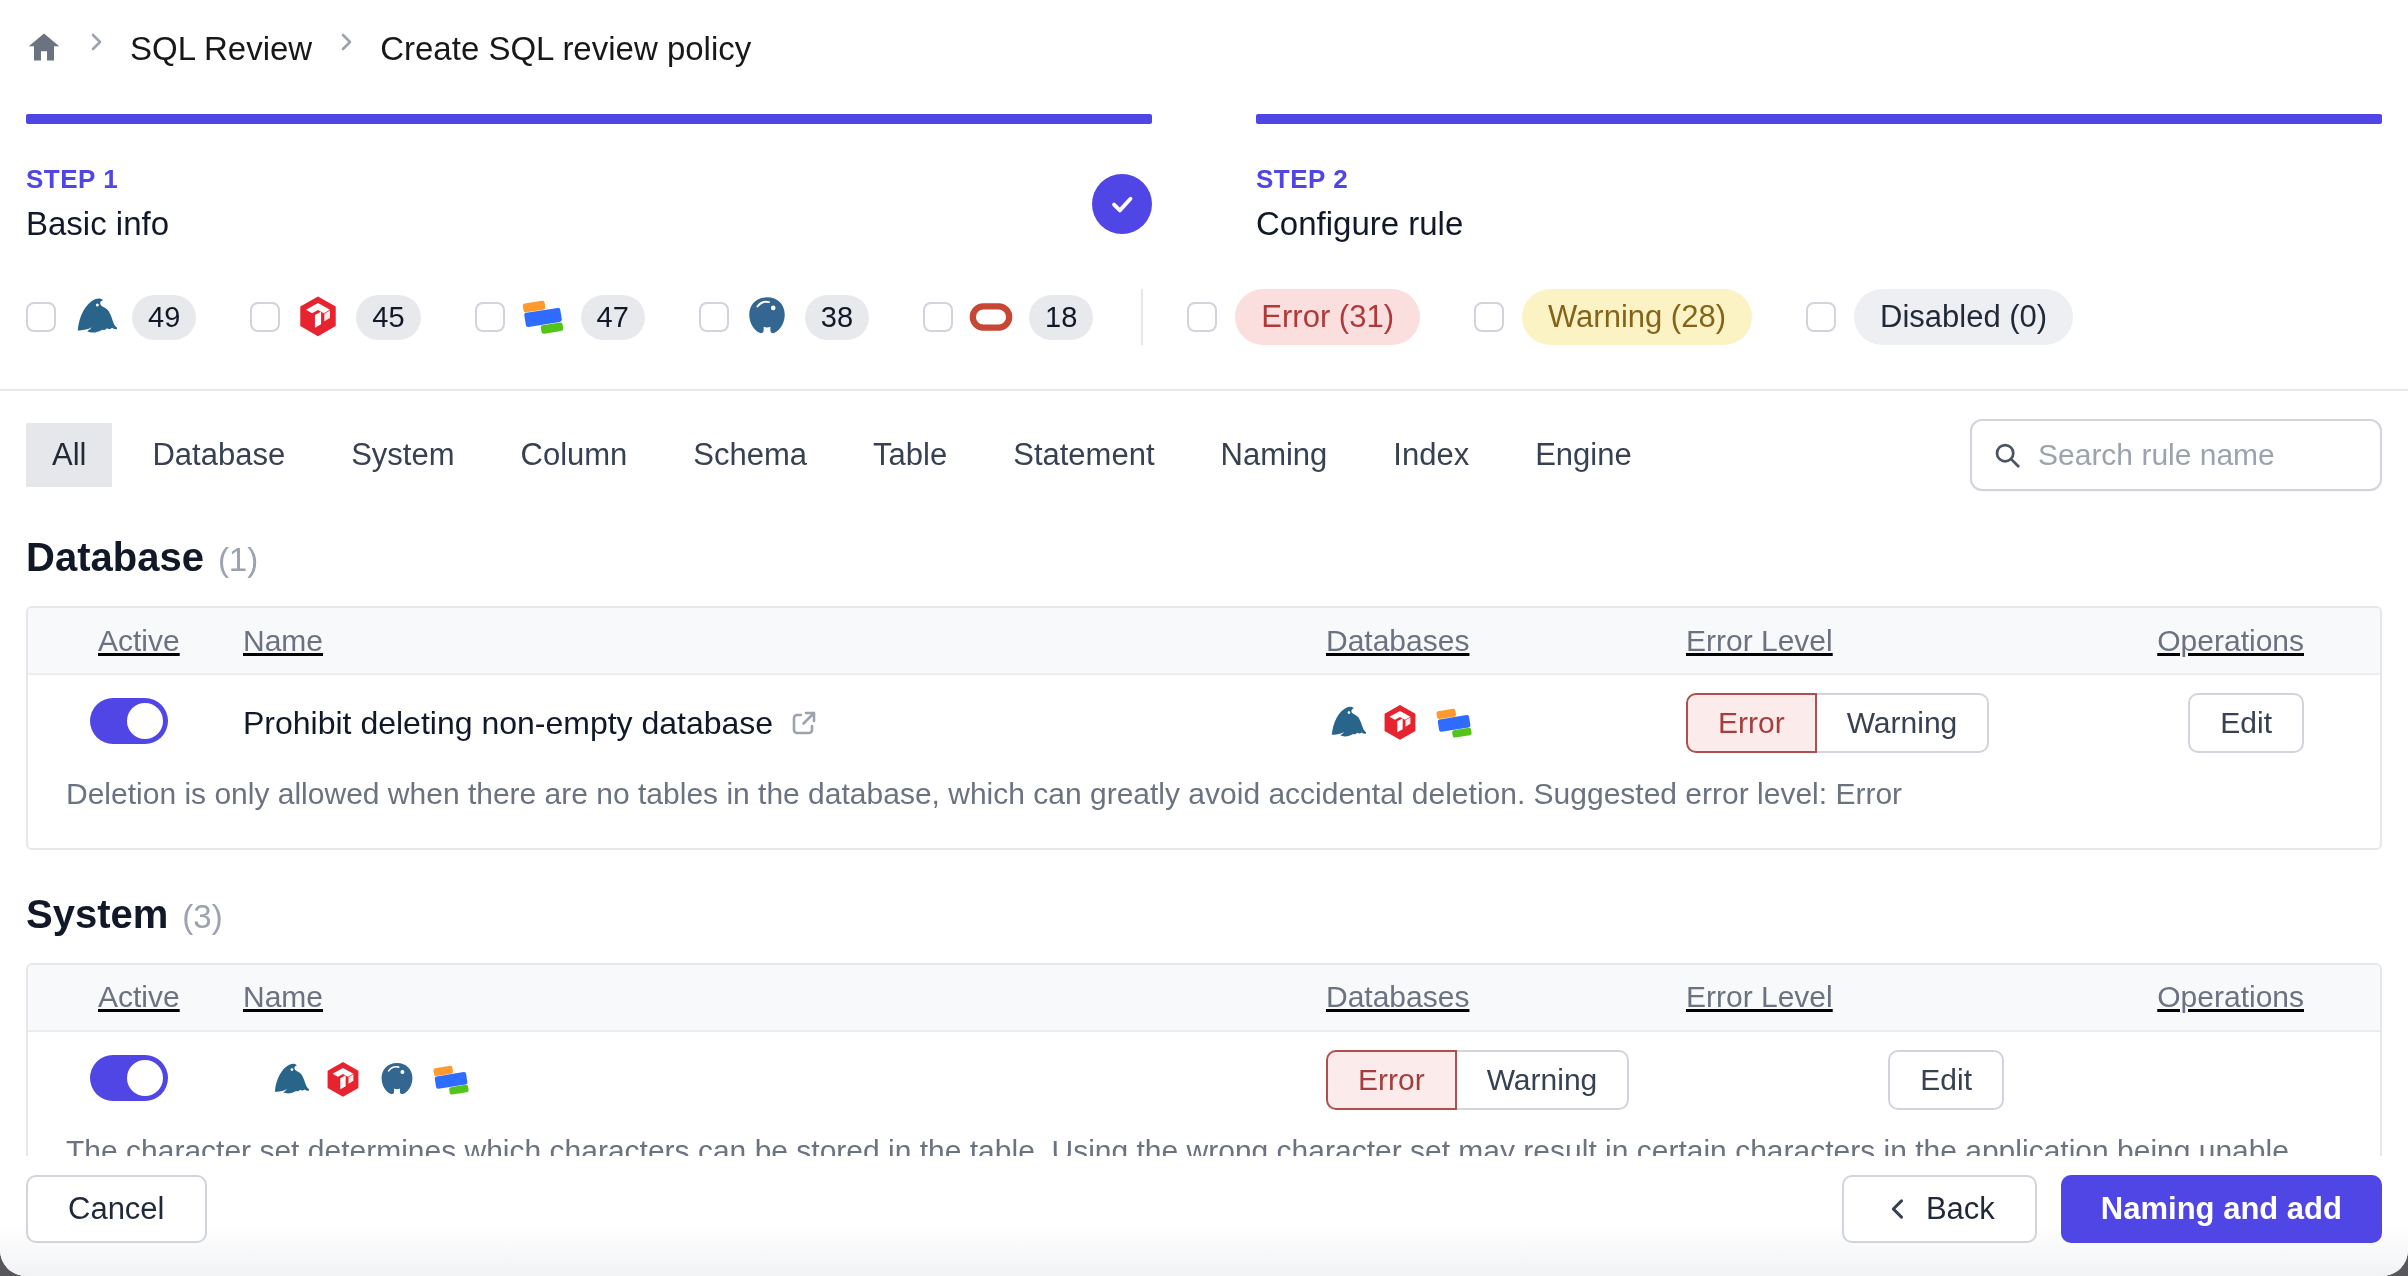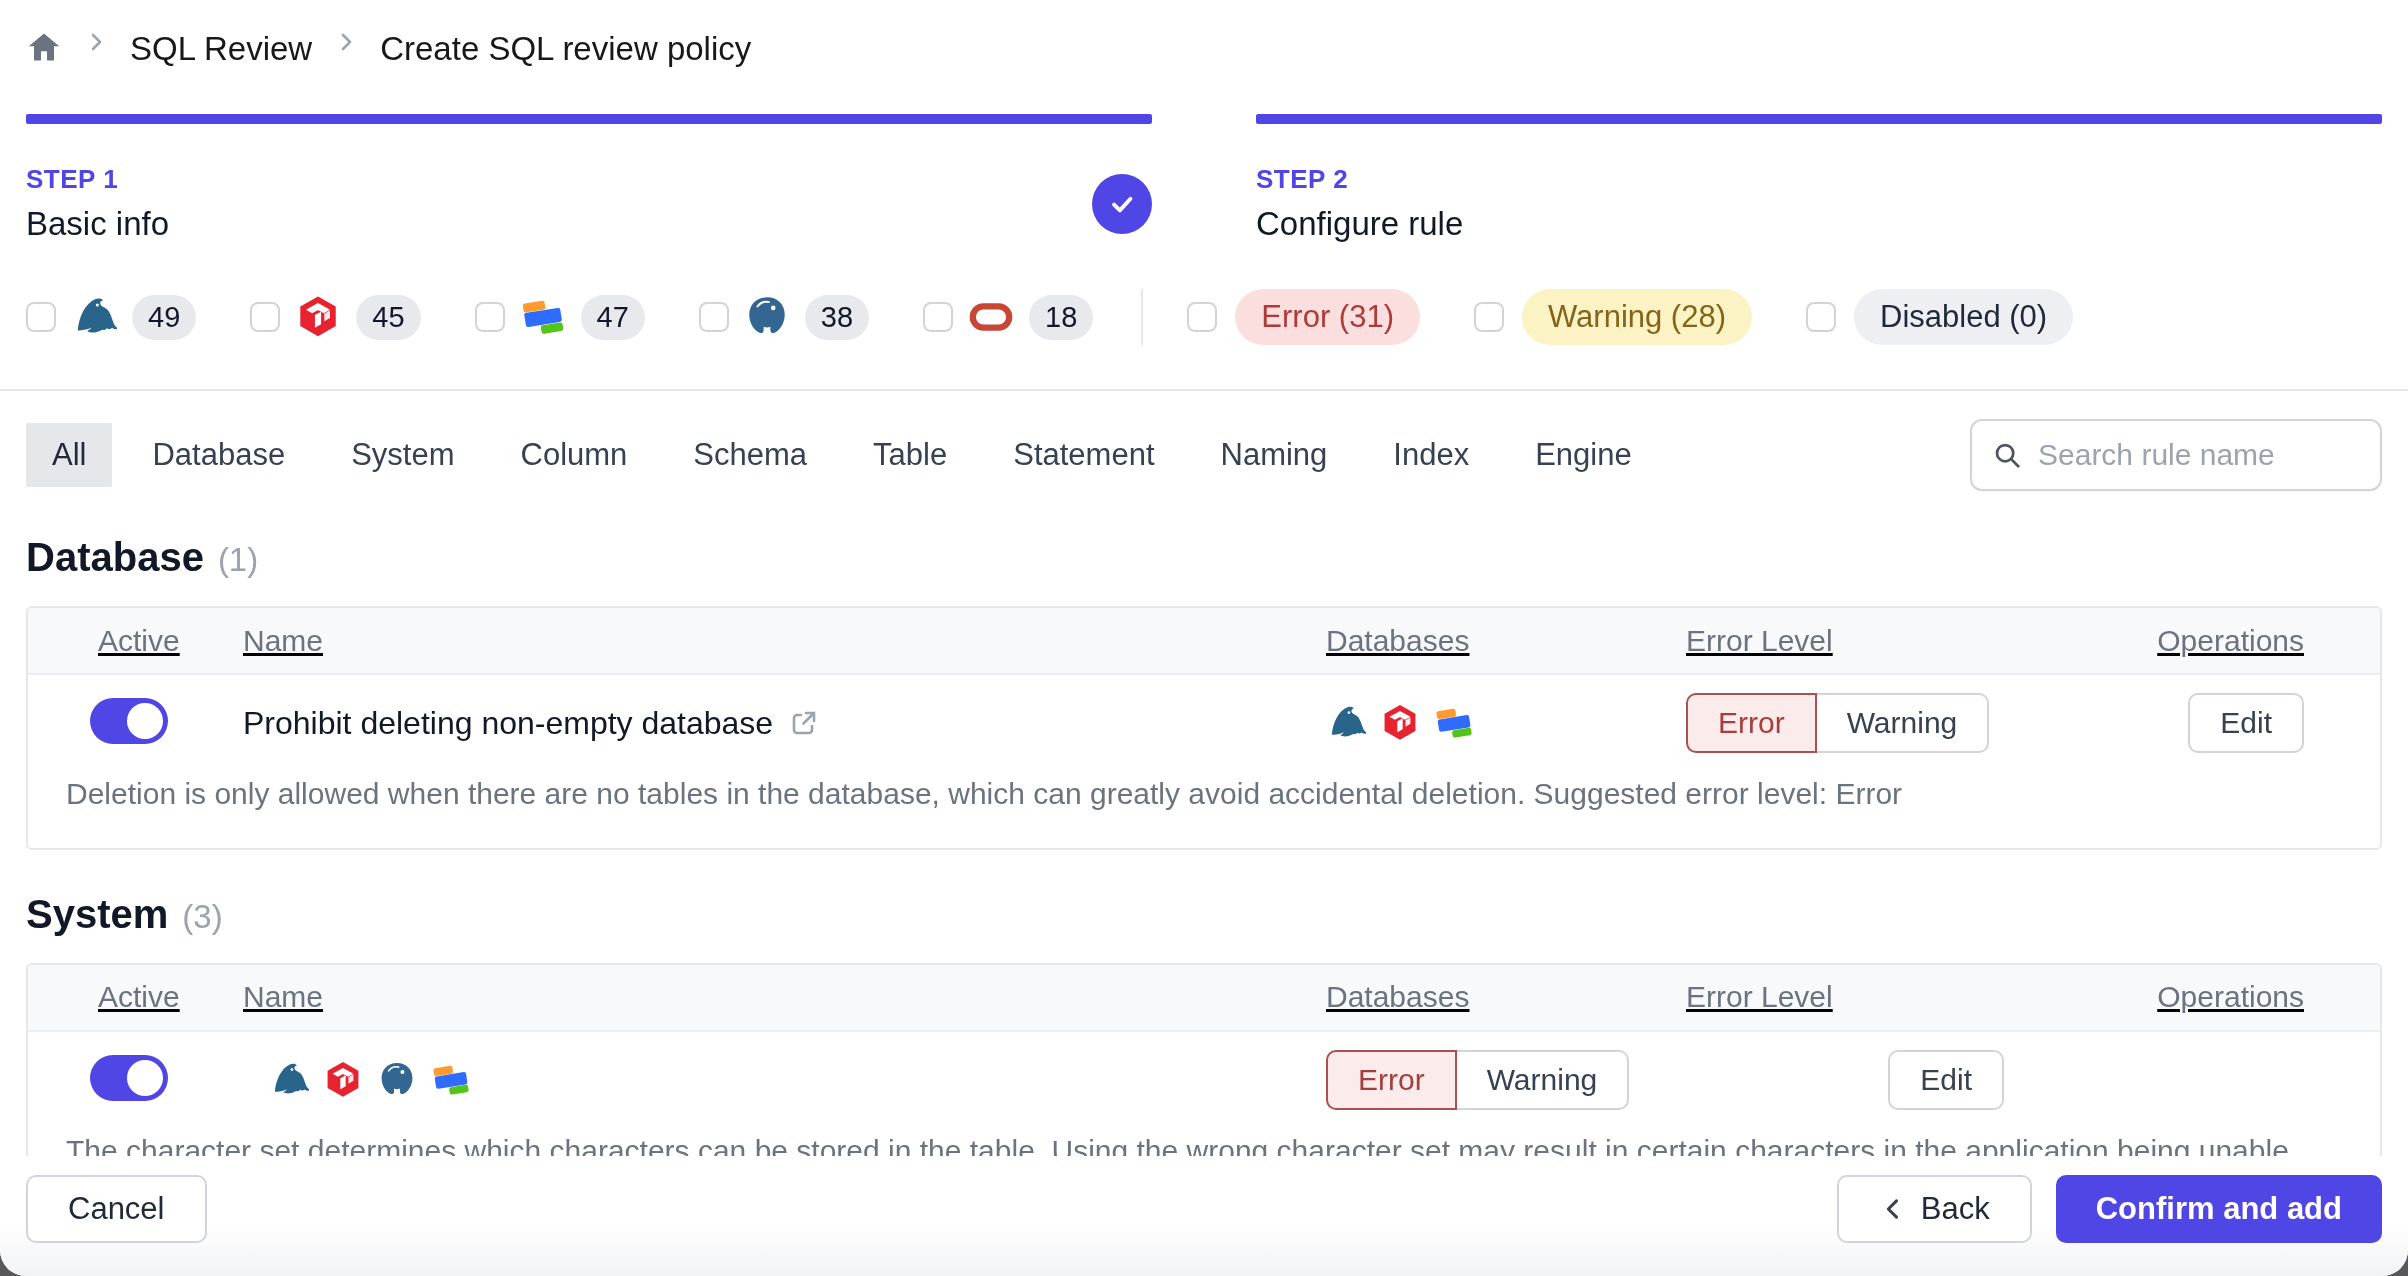--- a/index.html
+++ b/index.html
@@ -354,17 +354,17 @@
     <button class="btn ghost">Cancel</button>
     <div class="footer-right">
       <button class="btn ghost">
         <span style="display:flex;">
           <svg width="28" height="28" viewBox="0 0 24 24">
               <path d="M15 5 l-7 7 7 7" stroke="#374151" stroke-width="2.6" fill="none" stroke-linecap="round" stroke-linejoin="round"></path>
             </svg>
         </span>
         <span>Back</span>
       </button>
-      <button class="btn primary">Confirm and add</button>
+      <button class="btn primary">Naming and add</button>
     </div>
   </div>
 
 </div>
 
 </body></html>

